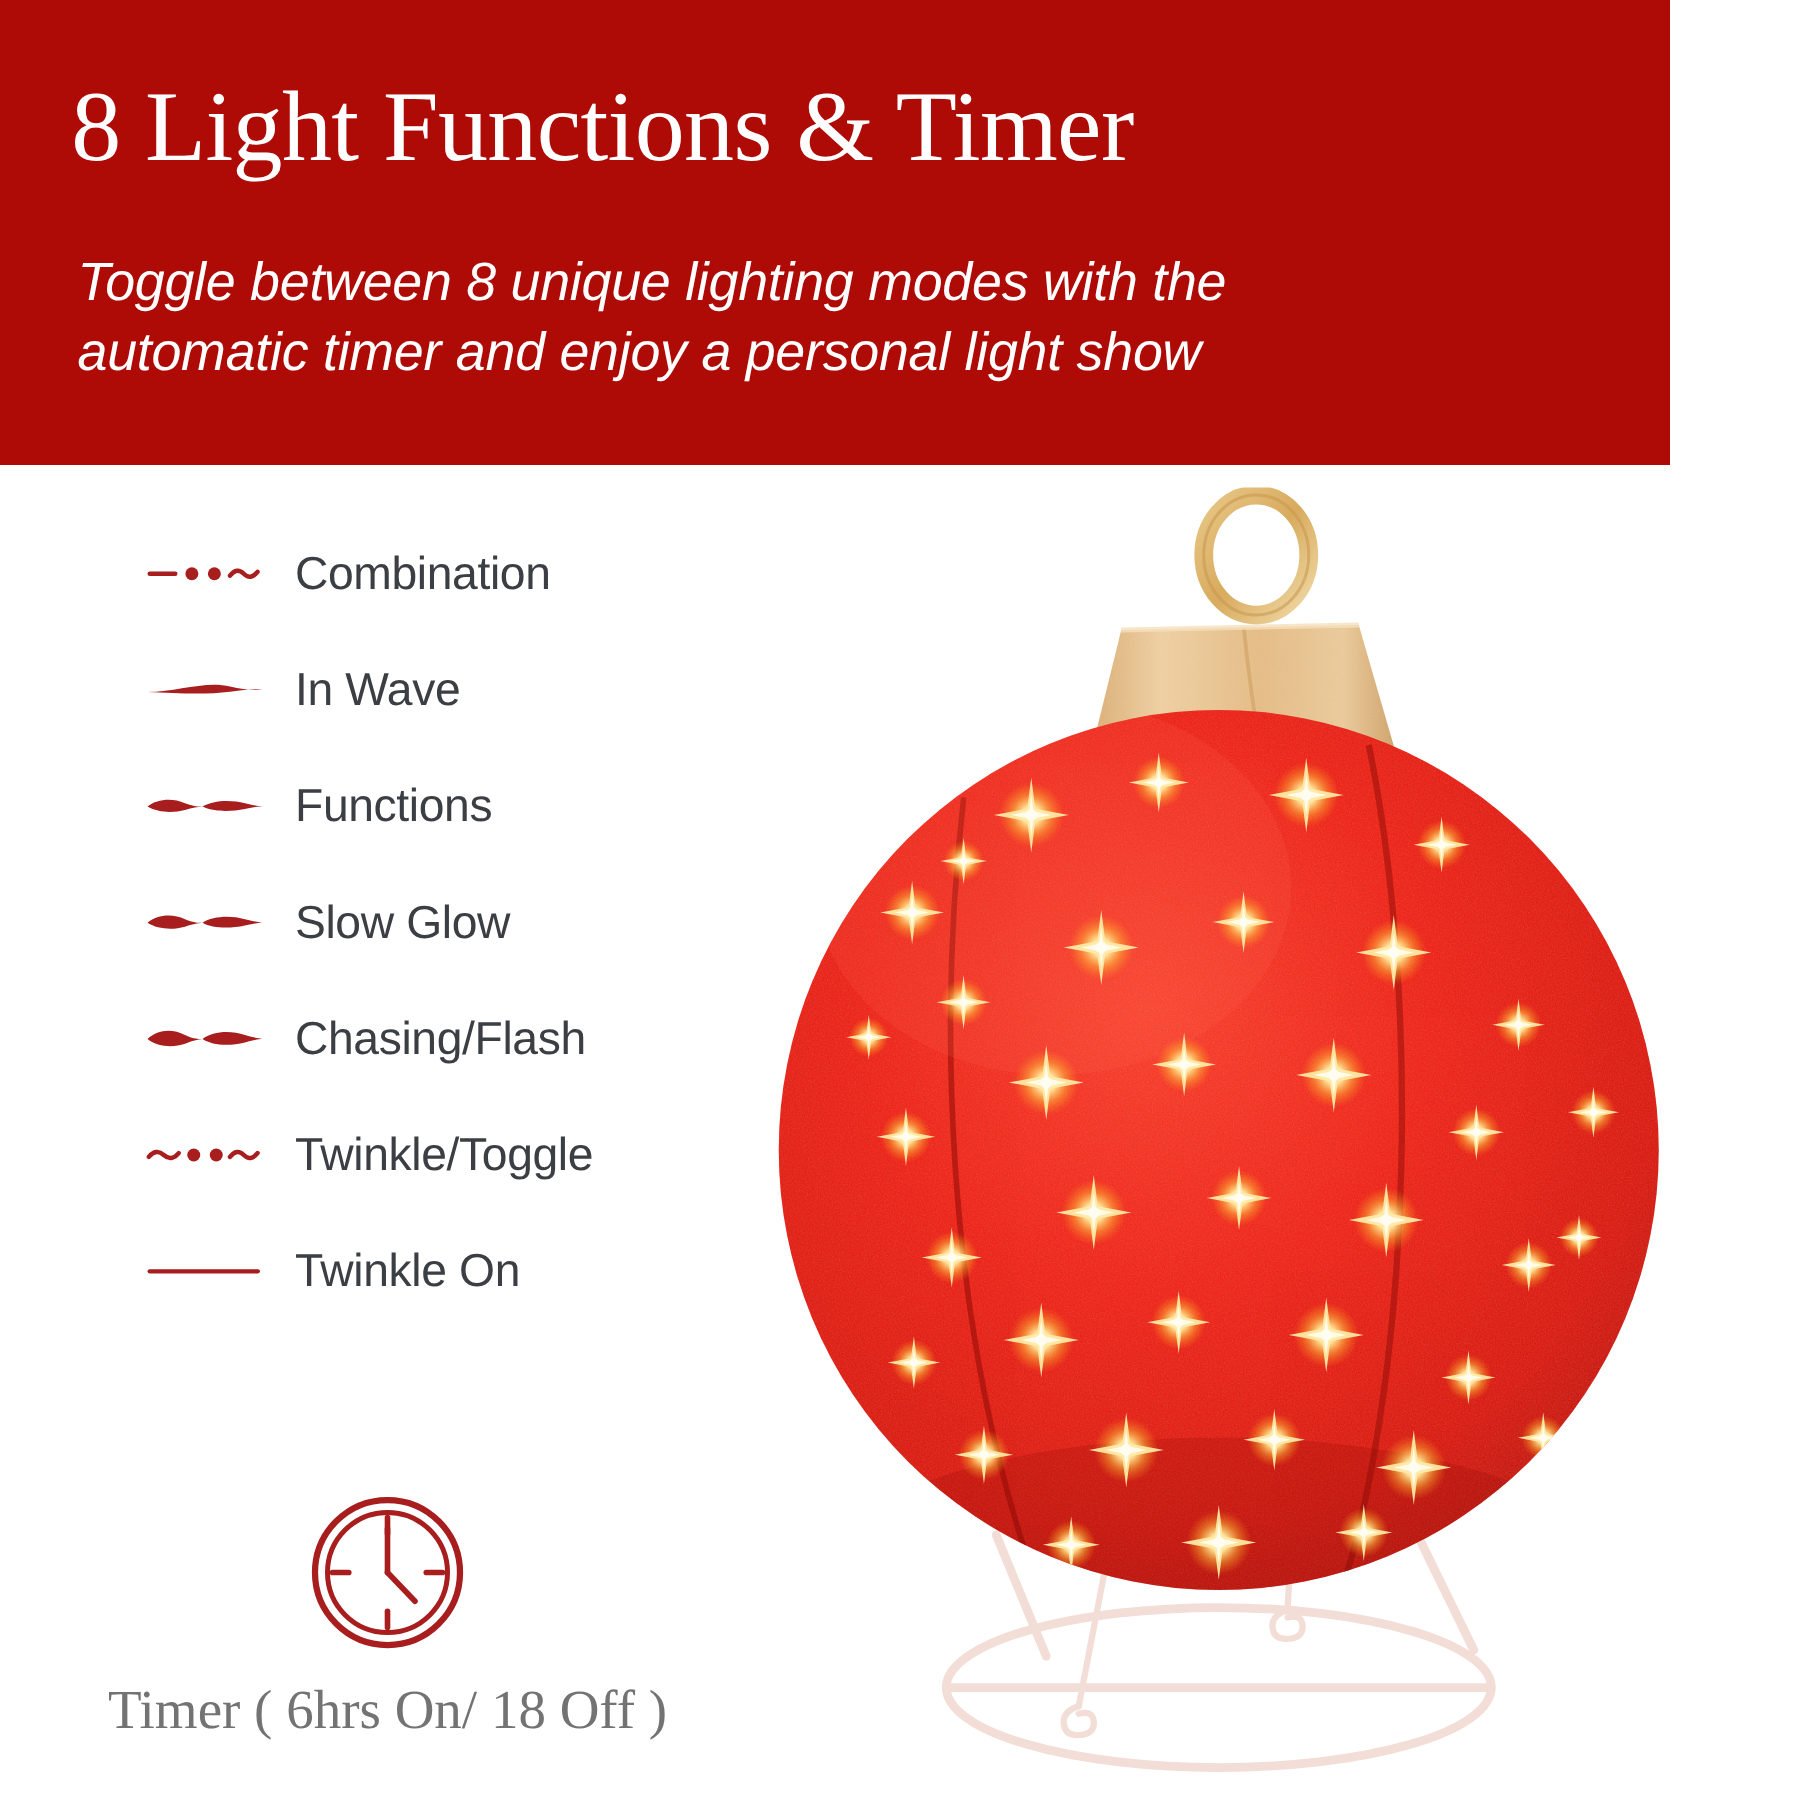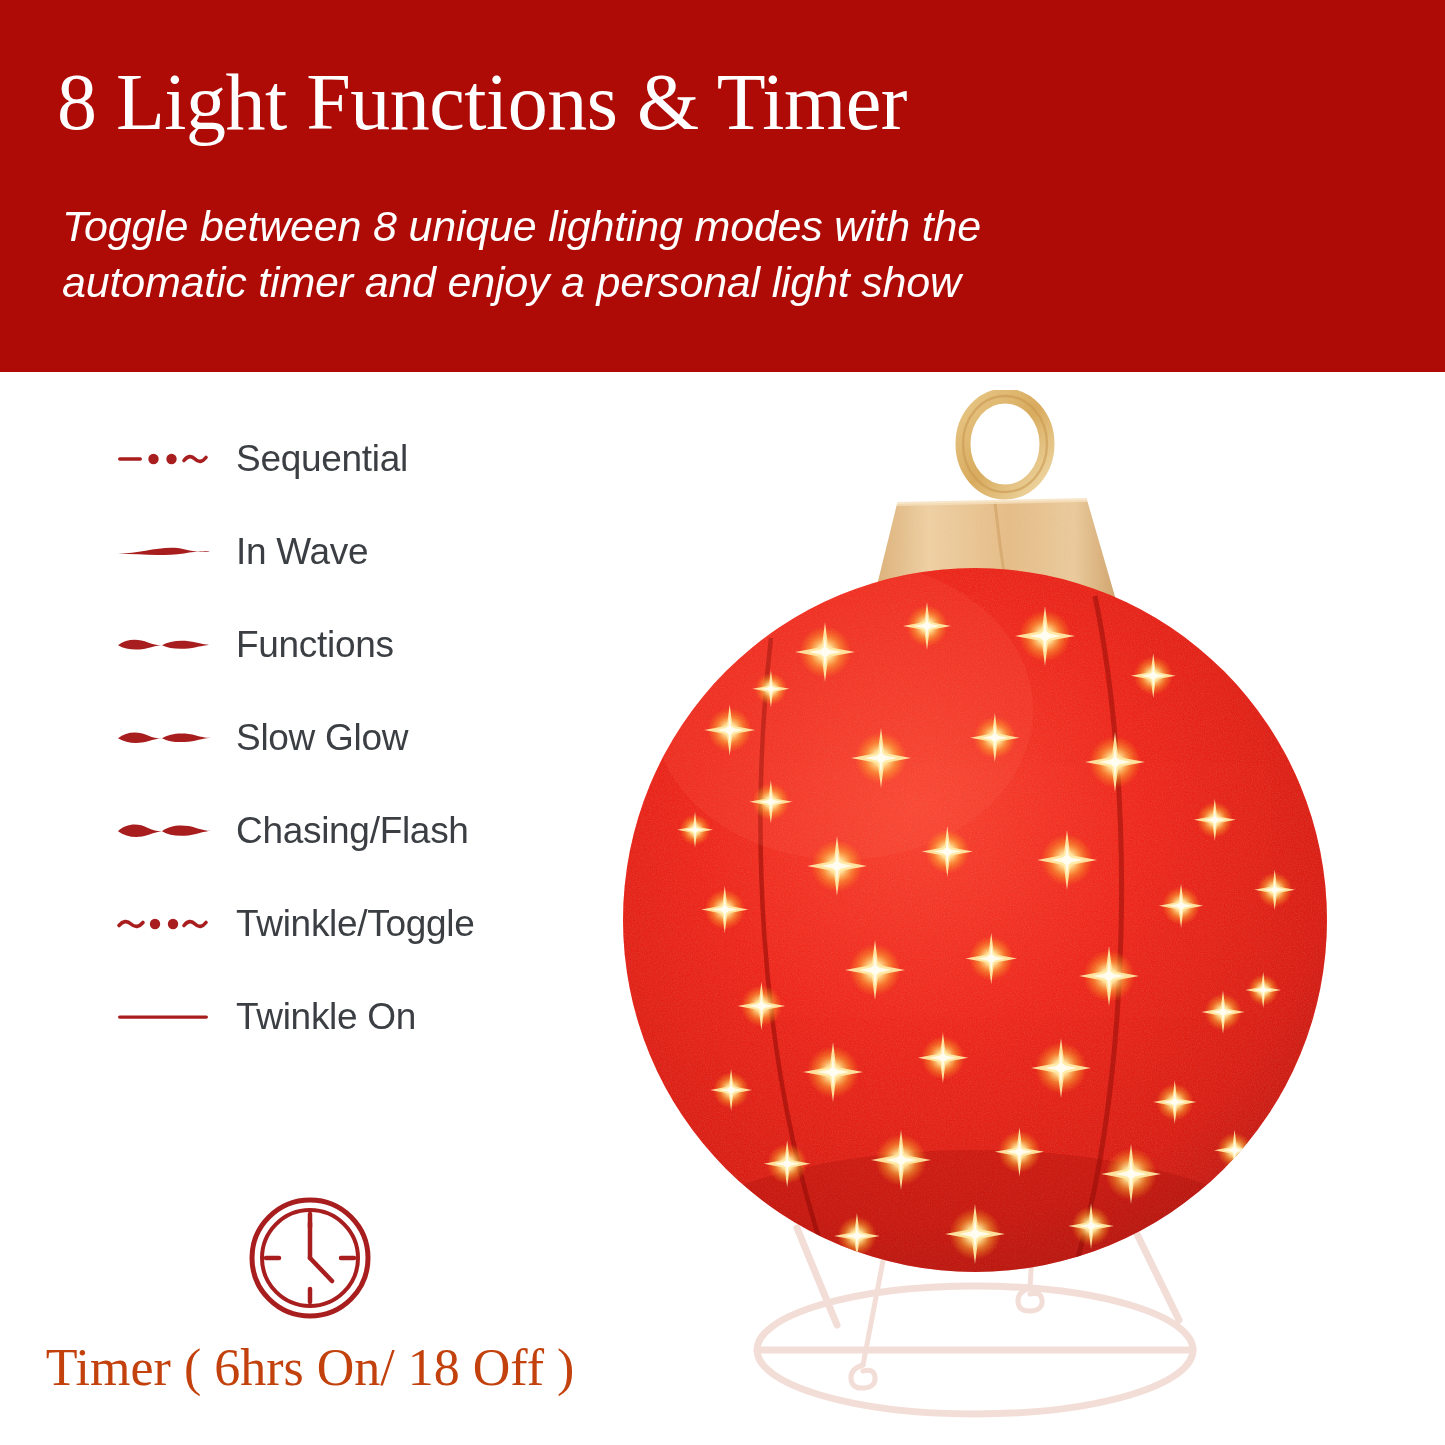--- a/index.html
+++ b/index.html
@@ -6,21 +6,21 @@
   html,body { width:1445px; height:1445px; }
   body {
     background:#ffffff;
     font-family:"Liberation Sans", sans-serif;
     position:relative;
     overflow:hidden;
   }
 
   
   #header-banner{
-    position:absolute; left:0; top:0; width:1445px; height:372px;
+    position:absolute; left:0; top:0; width:1336px; height:372px;
     background:#ae0a06;
   }
   #page-title{
     position:absolute; left:57px; top:58px;
     font-family:"Liberation Serif", serif;
     font-size:80px; line-height:88px; font-weight:400;
     color:#ffffff; letter-spacing:-0.5px; white-space:nowrap;
   }
   #page-subtitle{
     position:absolute; left:62px; top:198px; width:1120px;
@@ -51,22 +51,22 @@
 
   
   #timer-block{
     position:absolute; left:0px; top:1196px; width:620px;
     text-align:center;
   }
   #clock-icon{ display:block; margin:0 auto; }
   #timer-label{
     margin-top:22px;
     font-family:"Liberation Serif", serif;
-    font-size:52px; line-height:52px; font-weight:400;
-    color:#c2410c; letter-spacing:0px; white-space:nowrap;
+    font-size:44px; line-height:52px; font-weight:400;
+    color:#737373; letter-spacing:0px; white-space:nowrap;
   }
 
   
   #ornament-photo{
     position:absolute; left:575px; top:390px;
     width:820px; height:1055px;
   }
   #ornament-svg{ display:block; width:820px; height:1055px; }
 </style>
 </head>
@@ -82,21 +82,21 @@
 
 <div id="legend-list">
 
   <div class="legend-row">
     <svg class="legend-icon" viewBox="0 0 92 34">
       <rect x="0" y="15.2" width="24" height="3.6" rx="1.8" fill="#a81d1d"></rect>
       <circle cx="35.5" cy="17" r="5.2" fill="#a81d1d"></circle>
       <circle cx="53.5" cy="17" r="5.2" fill="#a81d1d"></circle>
       <path d="M66 18.5 Q71.5 11.5 77 17 Q82.5 22.5 88 15.5" fill="none" stroke="#a81d1d" stroke-width="3.6" stroke-linecap="round"></path>
     </svg>
-    <span class="legend-label">Sequential</span>
+    <span class="legend-label">Combination</span>
   </div>
 
   <div class="legend-row">
     <svg class="legend-icon" viewBox="0 0 92 34">
       <path d="M0 18.6 C24 18.6 46 9.4 66 14.2 C78 17.0 86 17.2 92 16.2
                C86 15.8 78 16.8 66 18.4 C46 21.0 24 19.6 0 18.6 Z" fill="#a81d1d"></path>
     </svg>
     <span class="legend-label">In Wave</span>
   </div>
 

